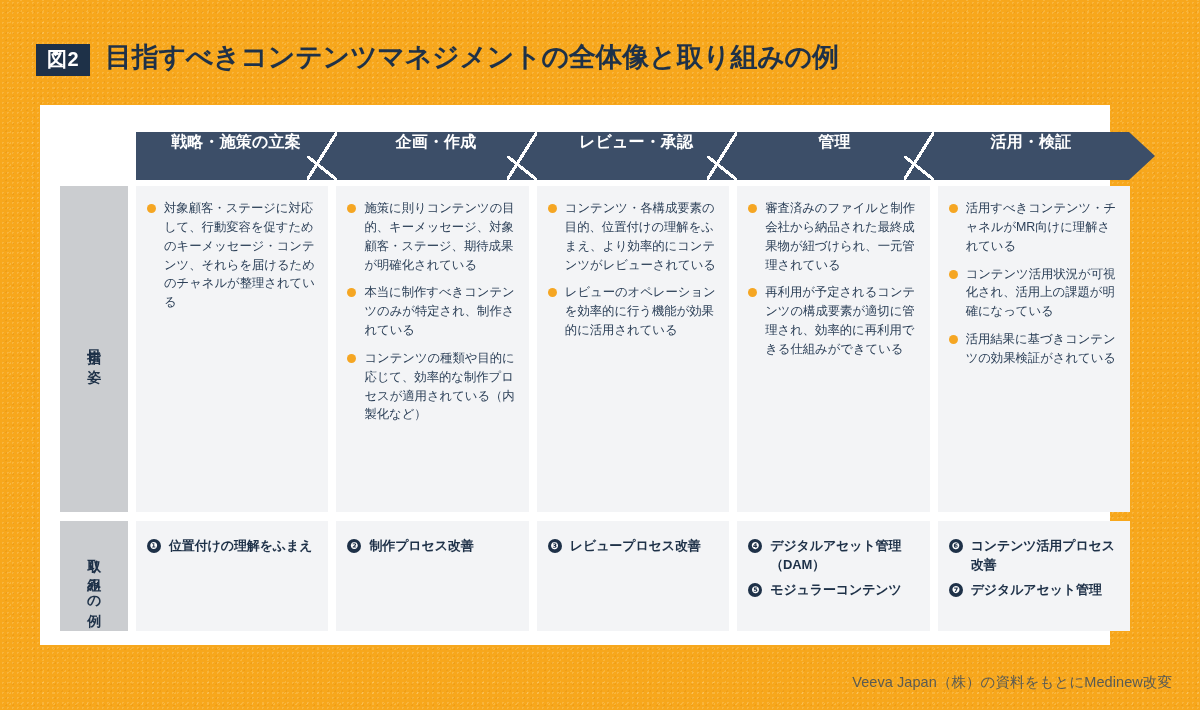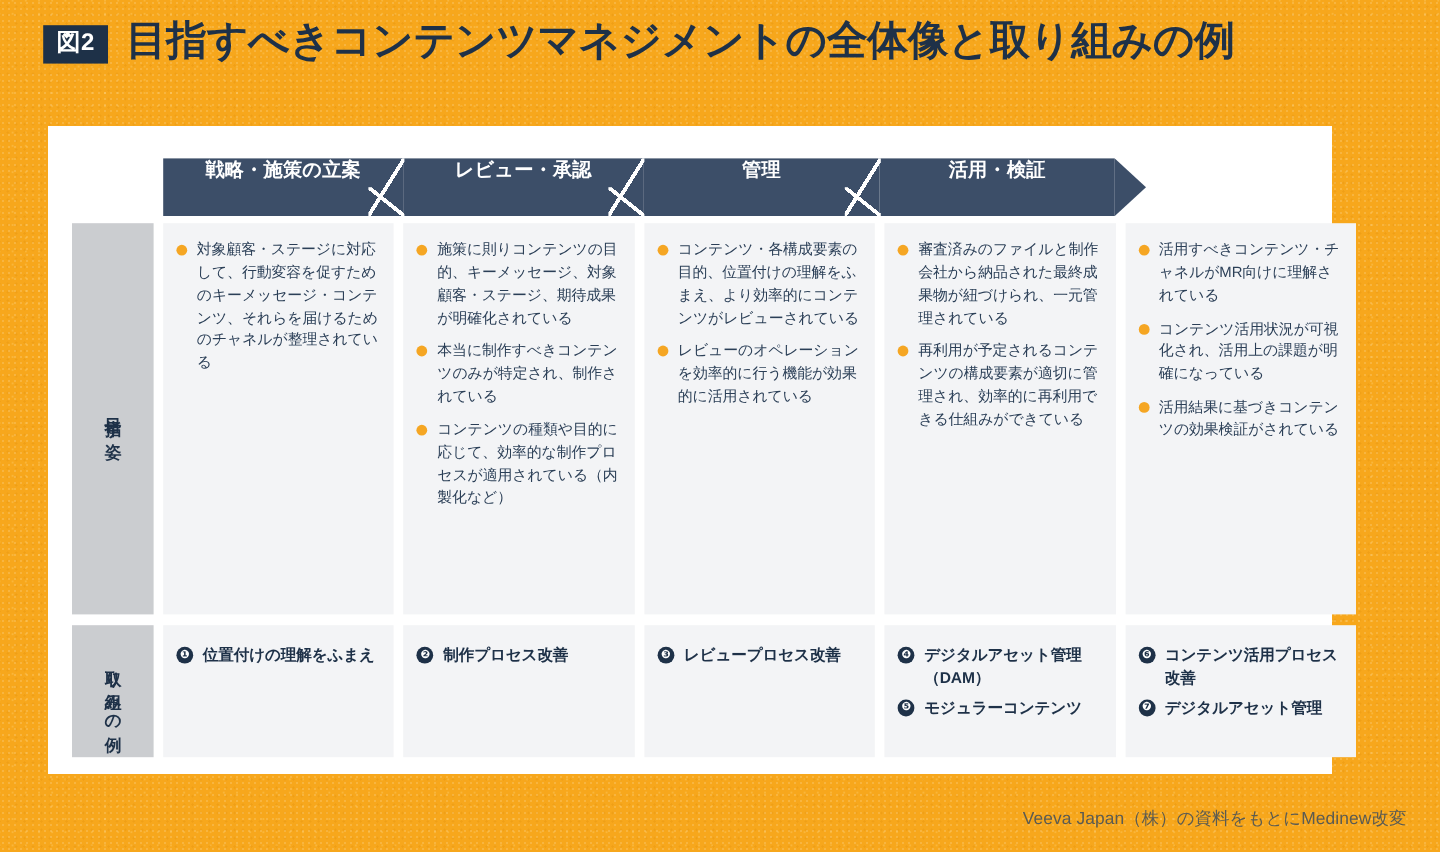--- a/index.html
+++ b/index.html
@@ -17,37 +17,36 @@
     background-image:
       radial-gradient(rgba(255,255,255,.16) 1px, transparent 1px),
       radial-gradient(rgba(214,130,0,.22) 1px, transparent 1px),
       radial-gradient(rgba(255,226,150,.25) 1px, transparent 1px);
     background-size: 5px 5px, 7px 7px, 11px 11px;
     background-position: 0 0, 3px 2px, 5px 6px;
   }
 
   
   #titlebar {
-    position: absolute; left: 36px; top: 20px;
-    display: flex; align-items: center; gap: 15px;
+    position: absolute; left: 36px; top: 44px;
+    display: flex; gap: 15px;
   }
   #fig-badge {
     background: #1e3148; color: #ffffff;
     font-size: 20px; font-weight: bold;
     padding: 5px 11px 7px 11px;
     letter-spacing: .02em;
     line-height: 1;
   }
   #fig-title {
     color: #1e3148;
-    font-size: 34px; font-weight: bold;
+    font-size: 27px; font-weight: bold;
     letter-spacing: -.01em;
     white-space: nowrap;
     line-height: 1;
-    font-family: Liberation Mono, monospace;
   }
 
   
   #card {
     position: absolute;
     left: 40px; top: 105px;
     width: 1070px; height: 540px;
     background: #ffffff;
   }
 
@@ -183,20 +182,23 @@
     <div id="fig-title">目指すべきコンテンツマネジメントの全体像と取り組みの例</div>
   </div>
 
   <div id="card"></div>
 
   <div id="header-band">
     <div class="hdr-cell div" style="width:200px">
       <span>戦略・施策の立案</span>
     </div>
     <div class="hdr-cell div" style="width:200px">
+      <span>企画・作成</span>
+    </div>
+    <div class="hdr-cell div" style="width:200px">
       <span>レビュー・承認</span>
     </div>
     <div class="hdr-cell div" style="width:197px">
       <span>管理</span>
     </div>
     <div class="hdr-cell" style="width:196px">
       <span>活用・検証</span>
     </div>
     <div id="hdr-tip"></div>
   </div>

